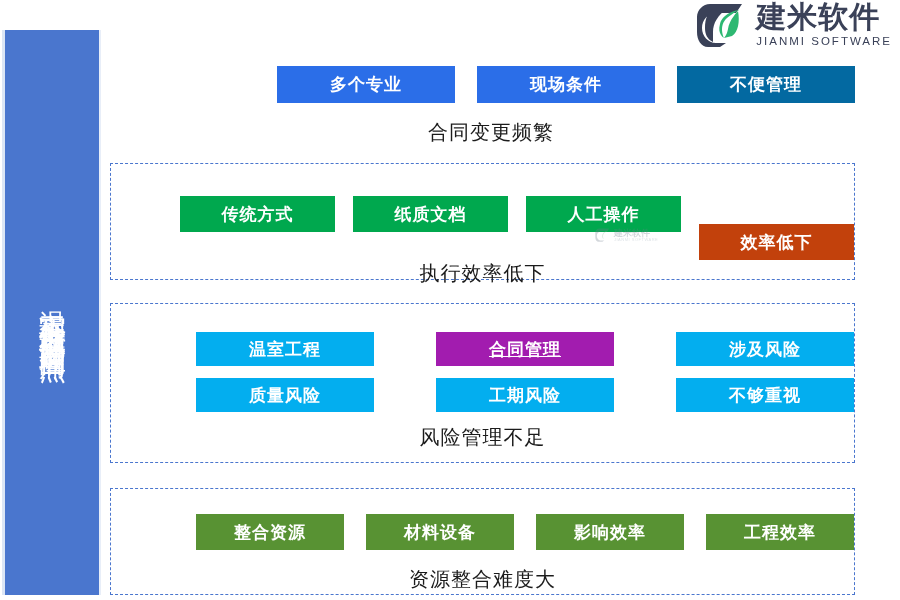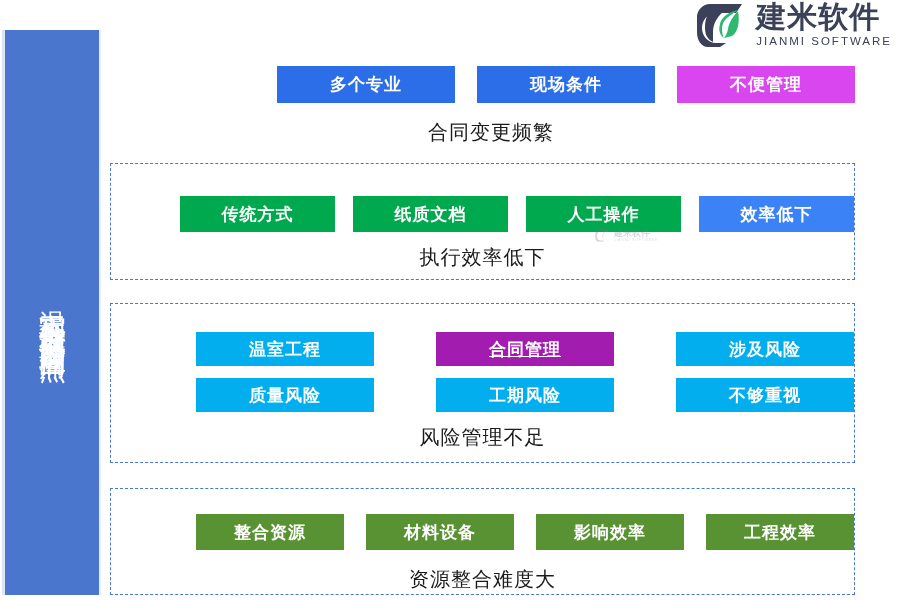--- a/index.html
+++ b/index.html
@@ -67,21 +67,21 @@
   
   #group-1{ top:66px; height:90px; }
   #group-1 .chip{ width:178px; height:37px; background:#2b6ee8; }
   #group-1 .chips{ gap:22px; padding-left:17px; }
   #group-1 .caption{ margin-top:16px; padding-left:17px;}
 
   
   #group-2{ top:163px; height:117px; }
   #group-2 .chip{ width:155px; height:36px; background:#00a84e; }
   #group-2 .chips{ gap:18px; padding-top:32px; }
-  #group-2 .caption{ margin-top:12px; }
+  #group-2 .caption{ margin-top:0; }
 
   
   #group-3{ top:303px; height:160px; }
   #group-3 .chip{ width:178px; height:34px; background:#03aeef; }
   #group-3 .chips{ gap:62px; }
   #group-3 .chips.r1{ padding-top:28px; }
   #group-3 .chips.r2{ padding-top:12px; }
   #group-3 .caption{ margin-top:12px; }
 
   
@@ -121,31 +121,31 @@
 <div class="sidebar">
   <div class="sidebar-title">温室工程行业在项目合同管理的痛点</div>
 </div>
 
 <div class="content">
 
   <div class="group" id="group-1">
     <div class="chips">
       <div class="chip" style="background: rgb(43, 110, 232);">多个专业</div>
       <div class="chip" style="background: rgb(43, 110, 232);">现场条件</div>
-      <div class="chip" style="background: #d946ef;">不便管理</div>
+      <div class="chip" style="background: #0369a1;">不便管理</div>
     </div>
     <div class="caption">合同变更频繁</div>
   </div>
 
   <div class="group dashed" id="group-2">
     <div class="chips">
       <div class="chip" style="background: rgb(0, 168, 78);">传统方式</div>
       <div class="chip" style="background: rgb(0, 168, 78);">纸质文档</div>
       <div class="chip" style="background: rgb(0, 168, 78);">人工操作</div>
-      <div class="chip" style="background: #3b82f6;">效率低下</div>
+      <div class="chip" style="background: #c2410c; margin-top: 28px;">效率低下</div>
     </div>
     <div class="caption">执行效率低下</div>
   </div>
 
   <div class="group dashed" id="group-3">
     <div class="chips r1">
       <div class="chip" style="background: rgb(3, 174, 239);">温室工程</div>
       <div class="chip" style="background: #a21caf; text-decoration: underline;">合同管理</div>
       <div class="chip" style="background: rgb(3, 174, 239);">涉及风险</div>
     </div>

